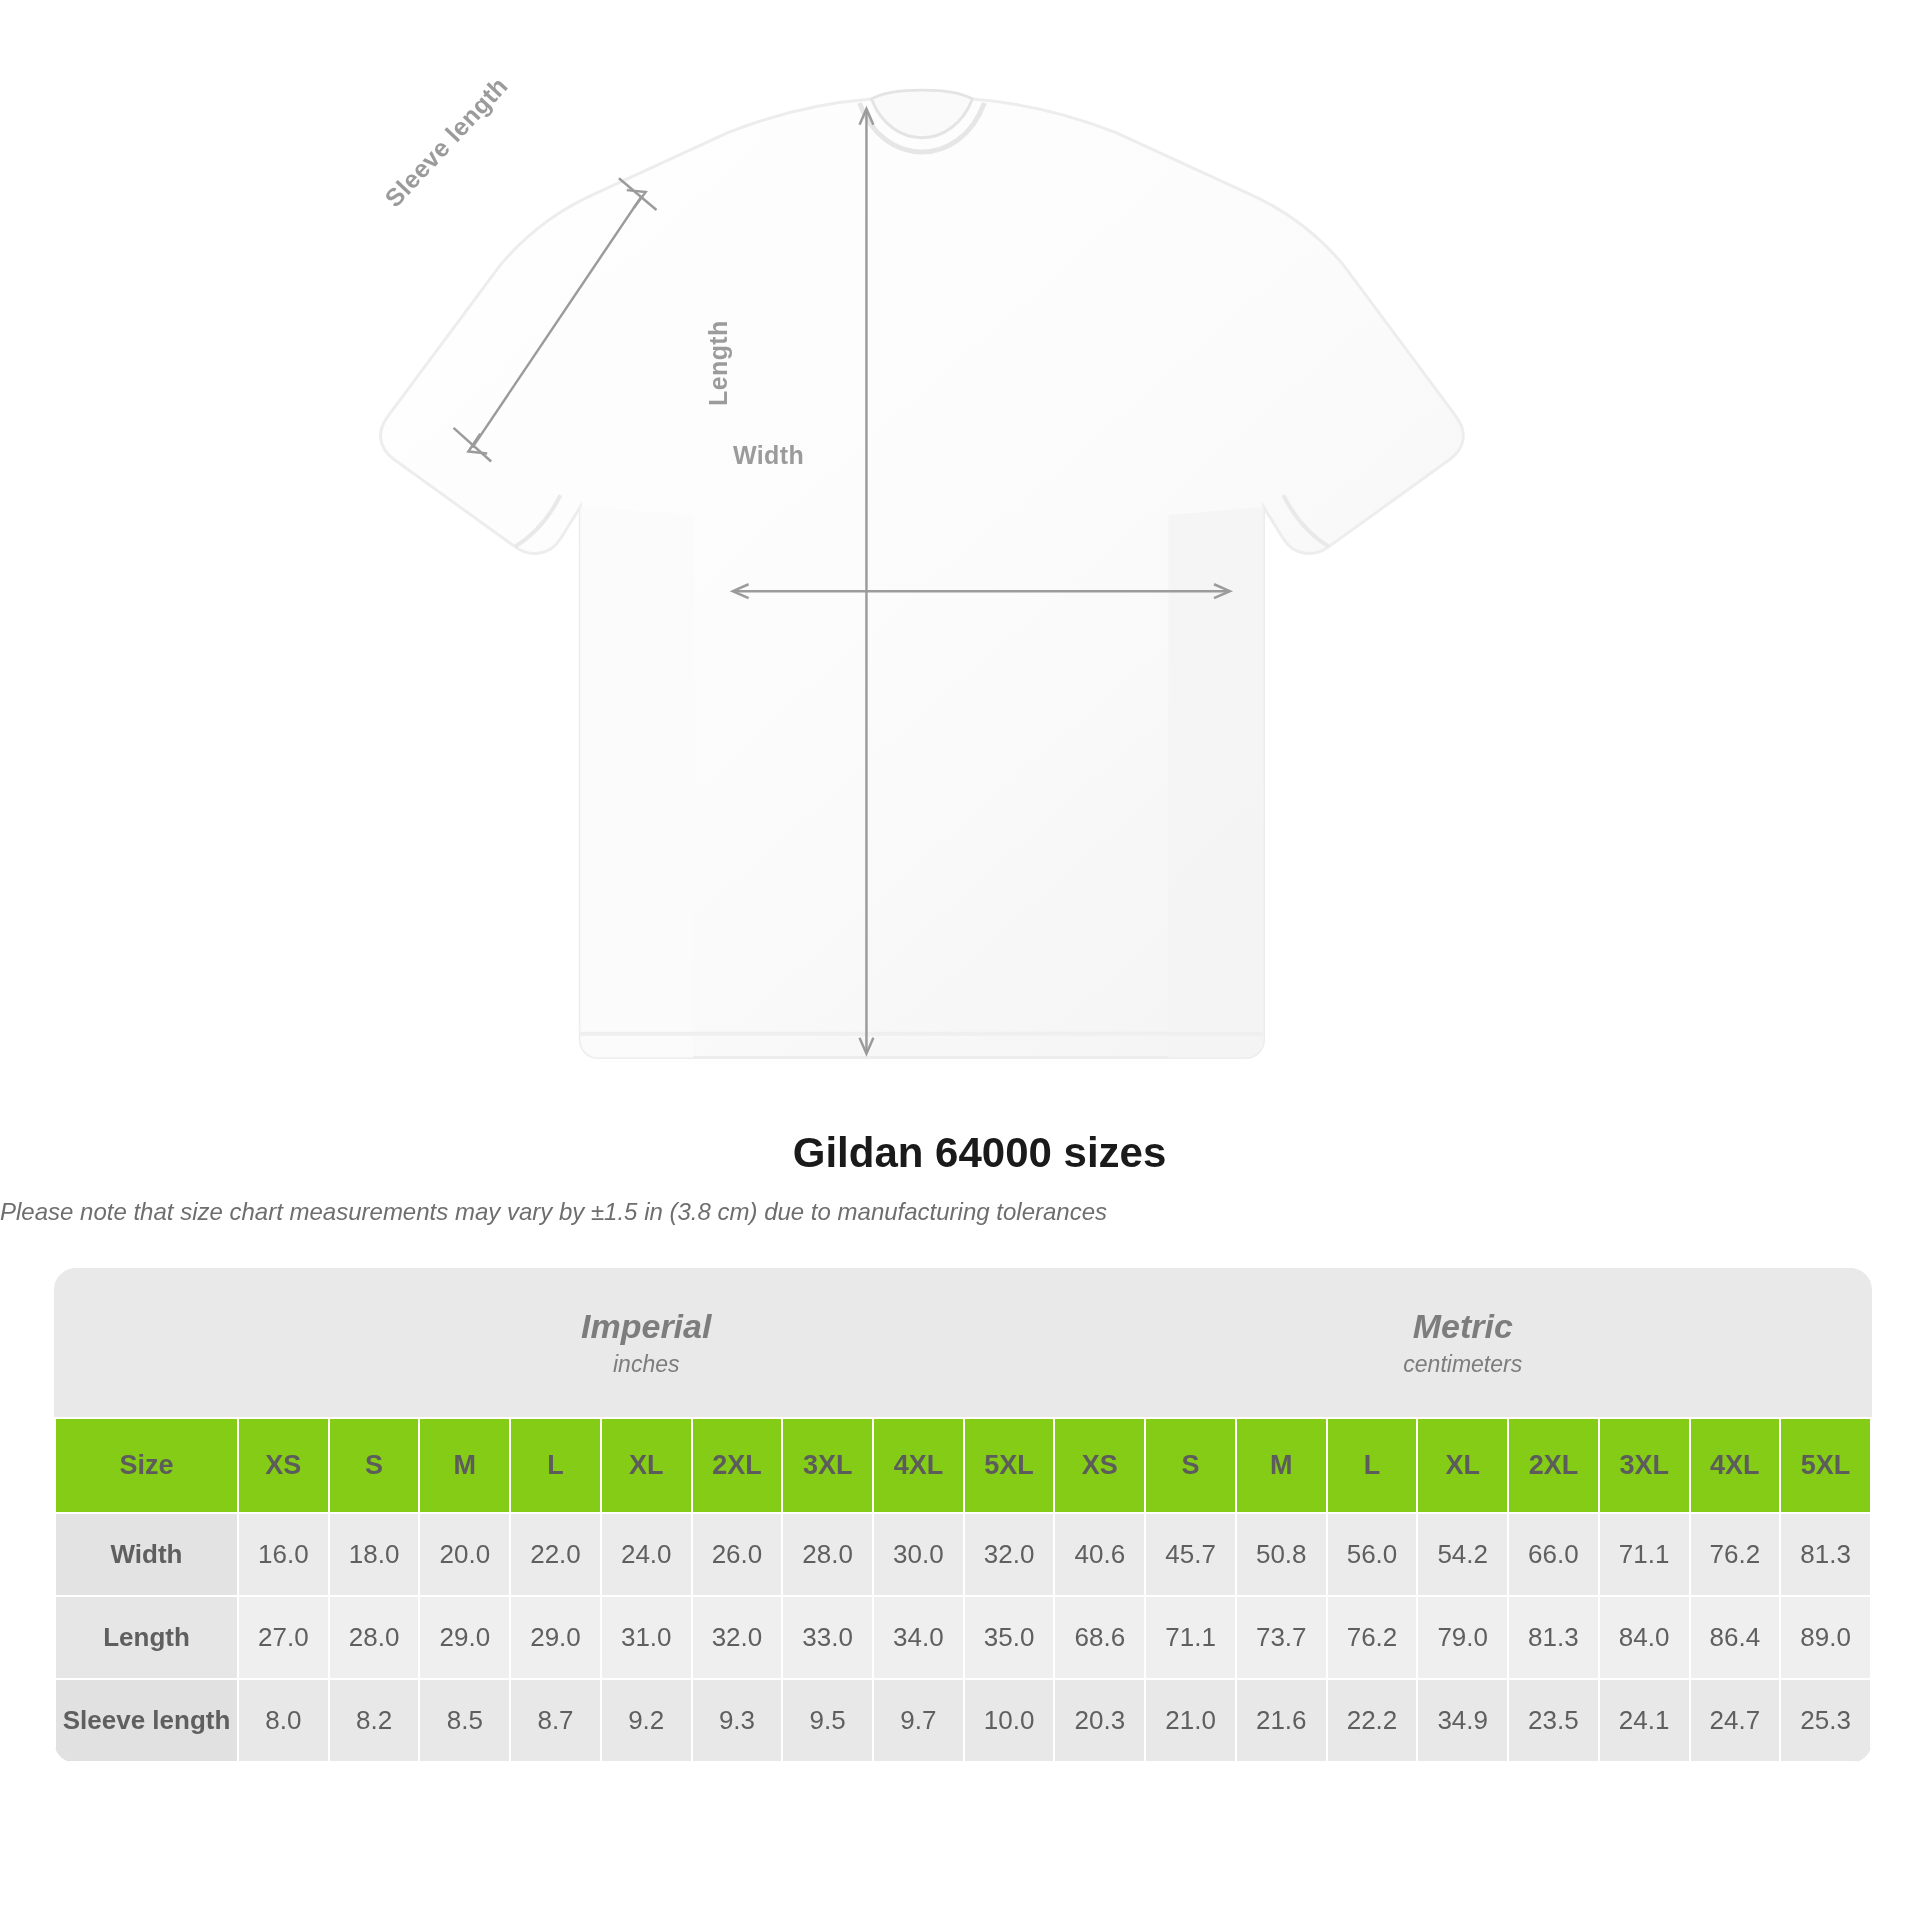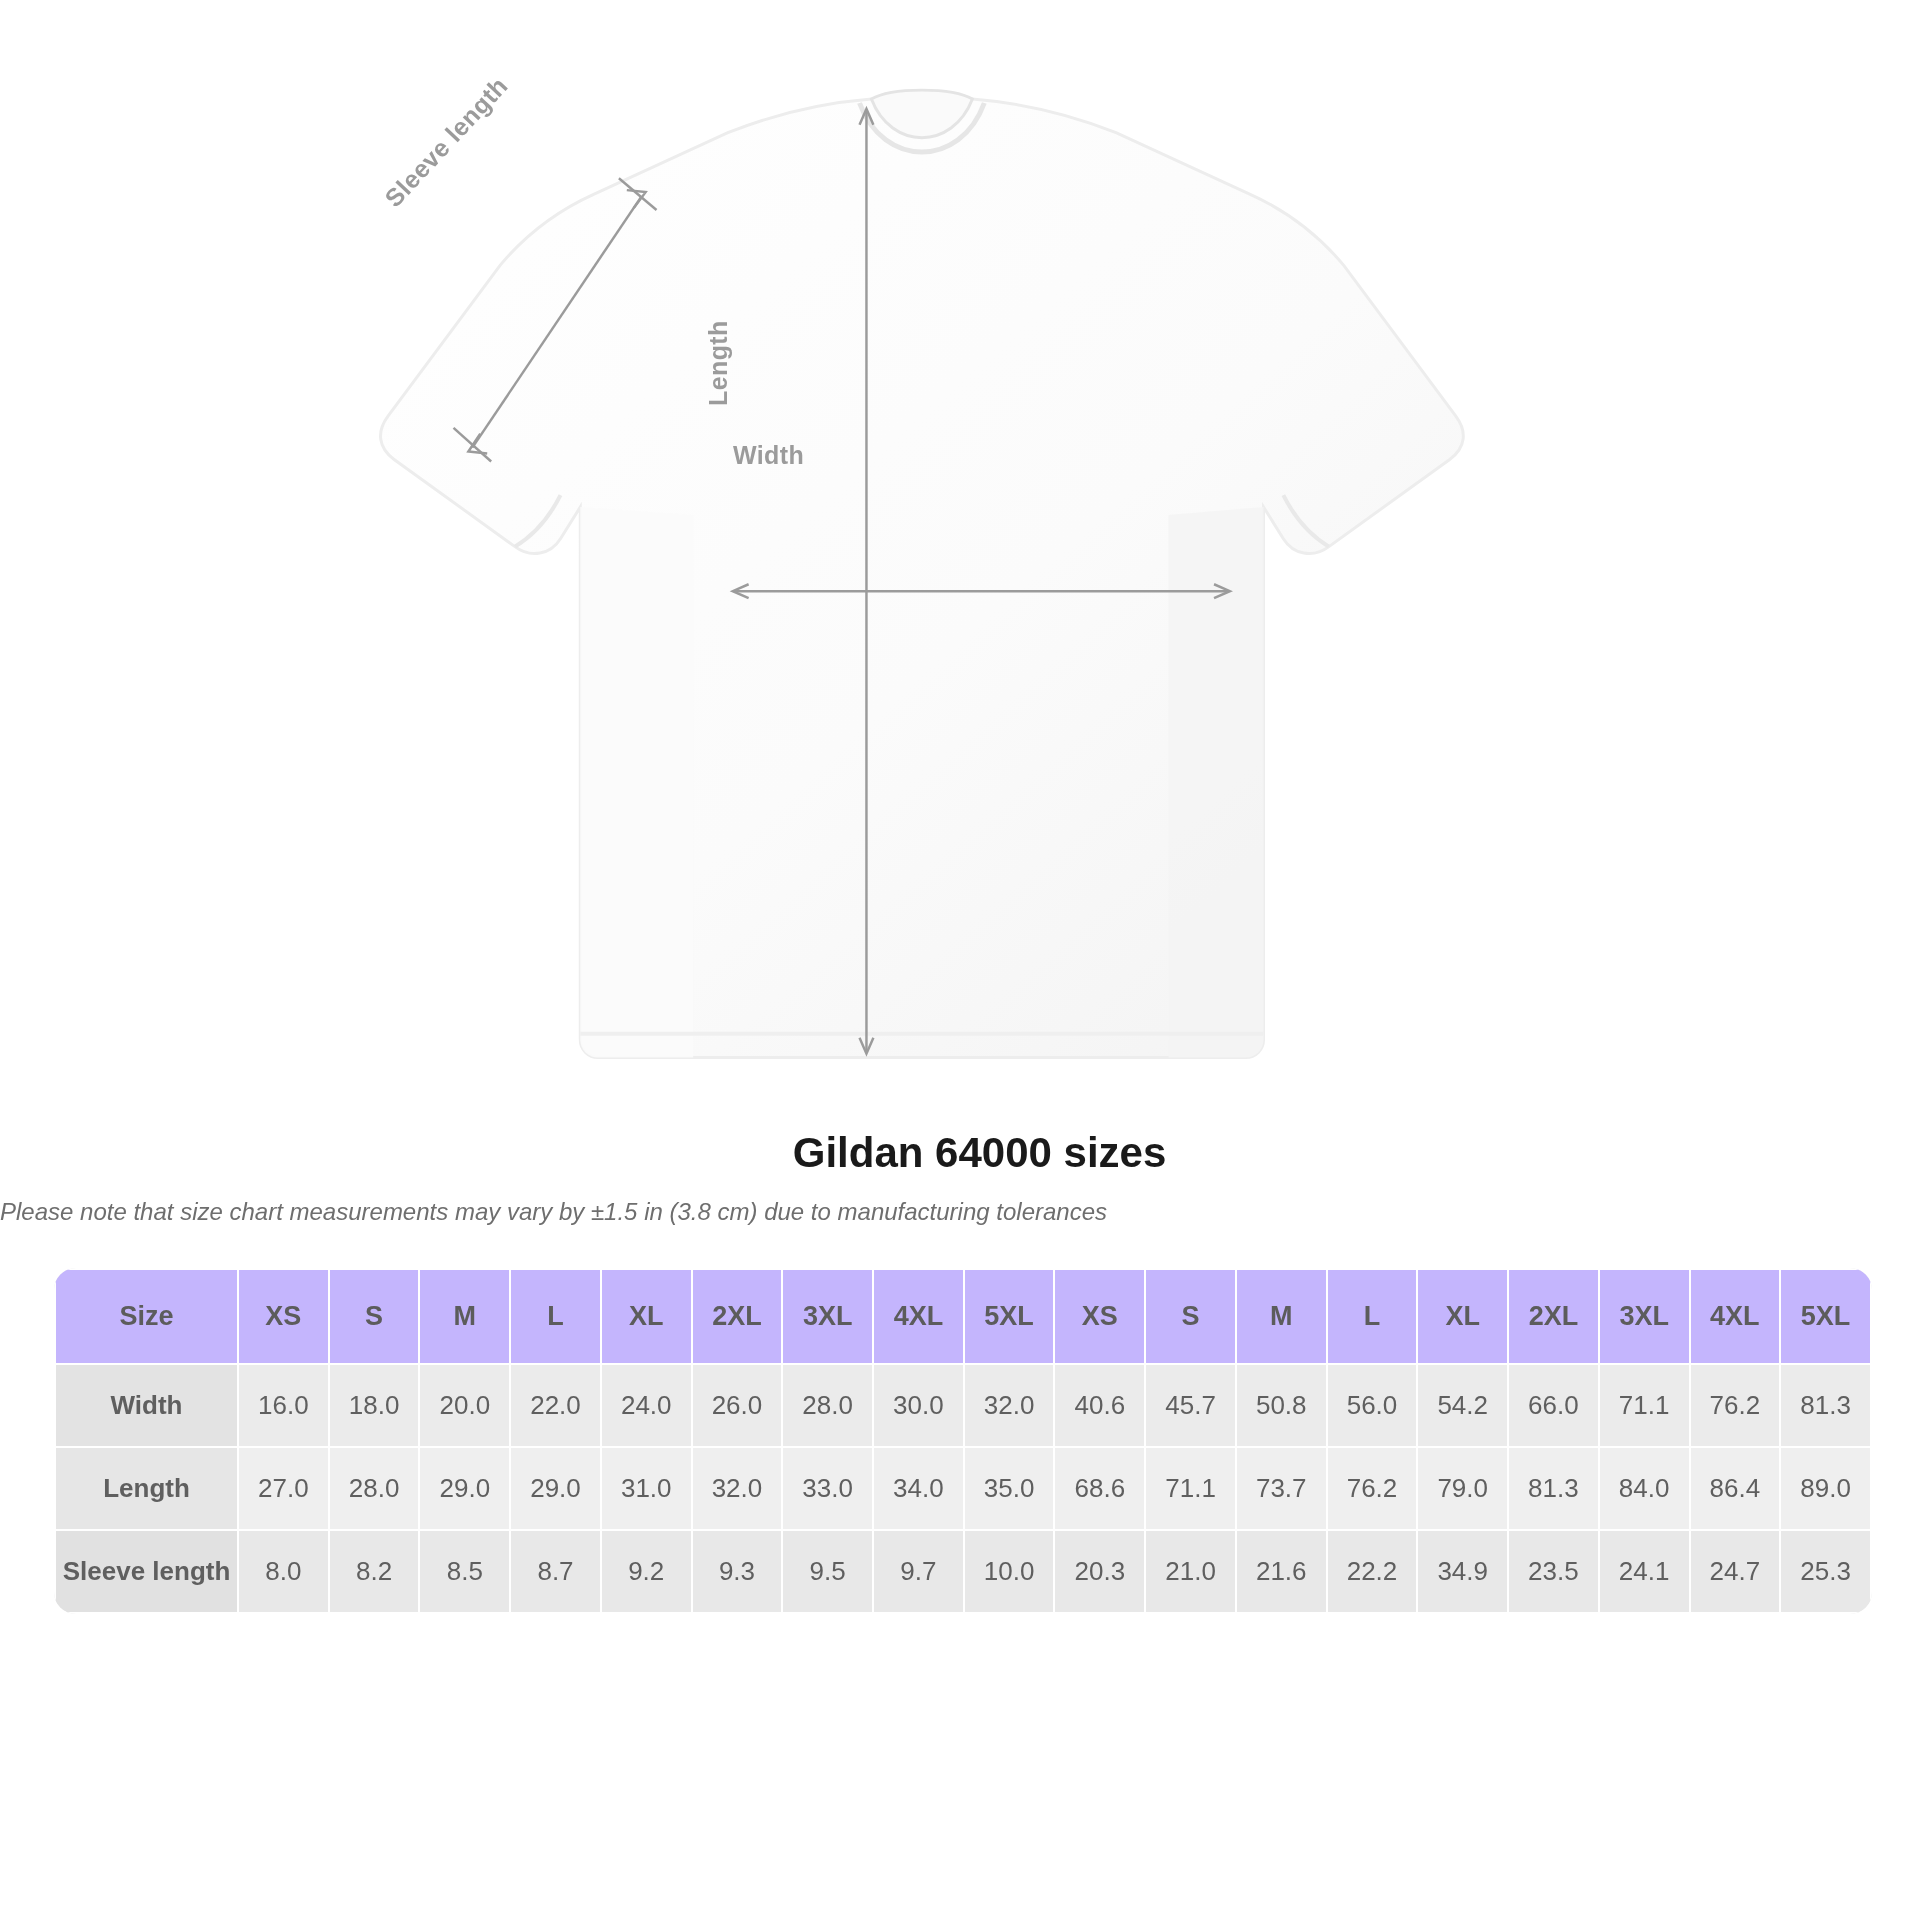--- a/index.html
+++ b/index.html
@@ -107,21 +107,21 @@
     color: #7d7d7d;
     line-height: 1.4;
   }
   .corner-cell {
     background: #e9e9e9;
     border: none !important;
   }
 
   
   tr.head-row td {
-    background: #c4b5fd;
+    background: #84cc16;
     font-weight: bold;
     font-size: 27px;
     color: #5c5c5c;
     height: 95px;
   }
   
   td.rowlabel {
     background: #e4e4e4;
     font-weight: bold;
     font-size: 27px;
@@ -237,20 +237,31 @@
           <col class="dat">
           <col class="dat">
           <col class="dat">
         <col class="dat">
           <col class="dat">
           <col class="dat">
           <col class="dat">
       </colgroup>
       <tbody>
 
+        <tr>
+          <td class="corner-cell"></td>
+          <td class="unit-cell" colspan="9">
+            <div class="unit-name">Imperial</div>
+            <div class="unit-sub">inches</div>
+          </td>
+          <td class="unit-cell" colspan="9">
+            <div class="unit-name">Metric</div>
+            <div class="unit-sub">centimeters</div>
+          </td>
+        </tr>
 
         <tr class="head-row">
           <td>Size</td>
           <td>XS</td>
           <td>S</td>
           <td>M</td>
           <td>L</td>
           <td>XL</td>
           <td>2XL</td>
           <td>3XL</td>

